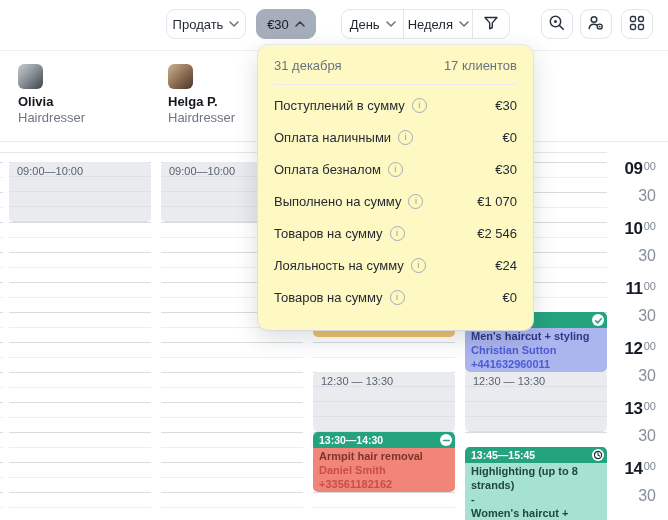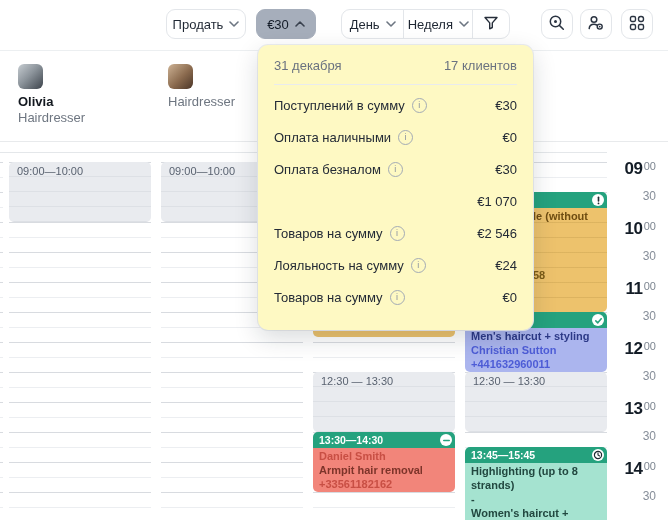--- a/index.html
+++ b/index.html
@@ -58,21 +58,21 @@
   .t-blue-title{color:#2c3987;} .t-blue{color:#4d5cd6;}
   .t-red-title{color:#7d342a;} .t-red{color:#c84f44;}
   .t-mint-title{color:#224840;}
   .ev-frag{position:absolute;white-space:nowrap;}
 
   
   .gutter{position:absolute;left:607px;top:152px;width:61px;height:368px;background:#fff;}
   .g-hour{position:absolute;right:12px;line-height:17px;white-space:nowrap;}
   .g-hour .gh{font-size:17px;font-weight:700;color:#131c26;letter-spacing:-.3px;}
   .g-hour .gm{font-size:11px;color:#7c8590;vertical-align:top;line-height:12px;margin-left:1px;}
-  .g-half{position:absolute;right:12px;font-size:12px;color:#868e99;line-height:12px;}
+  .g-half{position:absolute;right:12px;font-size:16px;color:#868e99;line-height:12px;}
 
   
   .panel{position:absolute;left:258px;top:45px;width:275px;height:285px;background:#fef9c3;border-radius:10px;
          box-shadow:0 8px 24px rgba(20,30,45,.16),0 0 0 1px #eef0f2;z-index:30;box-sizing:border-box;
          padding:12px 16px;}
   .p-head{display:flex;justify-content:space-between;font-size:13px;color:#6a7280;line-height:18px;}
   .p-div{height:1px;background:#e9ebee;margin:9px 0 4px;}
   .p-row{height:32px;display:flex;align-items:center;font-size:13px;color:#242b36;}
   .p-row .lab{display:flex;align-items:center;gap:7px;}
   .p-row .val{margin-left:auto;}
@@ -157,20 +157,21 @@
 </div>
 
 <div class="staff-row">
   <div class="staff" style="left:18px">
     <div class="ava ava-1"></div>
     <div class="nm">Olivia</div>
     <div class="rl">Hairdresser</div>
   </div>
   <div class="staff" style="left:168px">
     <div class="ava ava-2"></div>
+    <div class="nm">Helga P.</div>
     <div class="rl">Hairdresser</div>
   </div>
 </div>
 
 <div class="grid-top"></div>
 
 <div class="cal-col sliver"></div>
 <div class="cal-col c0">
     <div class="busy" style="top: 0px; height: 60px;">
       <span>09:00—10:00</span>
@@ -189,41 +190,29 @@
       <div class="ev-head"><span></span></div>
       <div class="ev-body"></div>
     </div>
     <div class="event red" style="top: 270px; height: 60px;">
       <div class="ev-head"><span>13:30—14:30</span><span class="ev-icon">
           <svg width="9" height="9" viewBox="0 0 10 10">
             <path d="M2 5h6" fill="none" stroke="#25a27e" stroke-width="1.8" stroke-linecap="round"></path>
           </svg>
         </span></div>
       <div class="ev-body">
+        <div class="ev-line"><span class="t-red-title">Armpit hair removal</span></div>
         <div class="ev-line"><span class="t-red">Daniel Smith</span></div>
-        <div class="ev-line"><span class="t-red-title">Armpit hair removal</span></div>
         <div class="ev-line"><span class="t-red">+33561182162</span></div>
       </div>
     </div>
   </div>
 <div class="cal-col c3">
     <div class="busy" style="top: 210px; height: 60px;">
       <span>12:30 — 13:30</span>
-    </div>
-    <div class="event yellow" style="top: 30px; height: 120px;">
-      <div class="ev-head"><span></span><span class="ev-icon">
-          <svg width="9" height="9" viewBox="0 0 10 10">
-            <path d="M5 1.4v4.2" fill="none" stroke="#1e2a32" stroke-width="1.8" stroke-linecap="round"></path>
-            <circle cx="5" cy="8.2" r="1" fill="#1e2a32"></circle>
-          </svg>
-        </span></div>
-      <div class="ev-body">
-        <div class="ev-frag t-yellow" style="top: 1px; left: 68px;">le (without</div>
-        <div class="ev-frag t-yellow2" style="top: 60px; left: 68px;">58</div>
-      </div>
     </div>
     <div class="event blue" style="top: 150px; height: 60px;">
       <div class="ev-head"><span></span><span class="ev-icon">
           <svg width="9" height="9" viewBox="0 0 10 10">
             <path d="M2 5.4l2.2 2.2L8 3" fill="none" stroke="#25a27e" stroke-width="1.7" stroke-linecap="round" stroke-linejoin="round"></path>
           </svg>
         </span></div>
       <div class="ev-body">
         <div class="ev-line"><span class="t-blue-title">Men's haircut + styling</span></div>
         <div class="ev-line"><span class="t-blue">Christian Sutton</span></div>
@@ -282,20 +271,24 @@
         <span class="val">€0</span>
       </div>
       <div class="p-row">
         <div class="lab">
           <span>Оплата безналом</span>
           <span class="info-i"></span>
         </div>
         <span class="val">€30</span>
       </div>
       <div class="p-row">
+        <div class="lab">
+          <span>Выполнено на сумму</span>
+          <span class="info-i"></span>
+        </div>
         <span class="val">€1 070</span>
       </div>
       <div class="p-row">
         <div class="lab">
           <span>Товаров на сумму</span>
           <span class="info-i"></span>
         </div>
         <span class="val">€2 546</span>
       </div>
       <div class="p-row">

